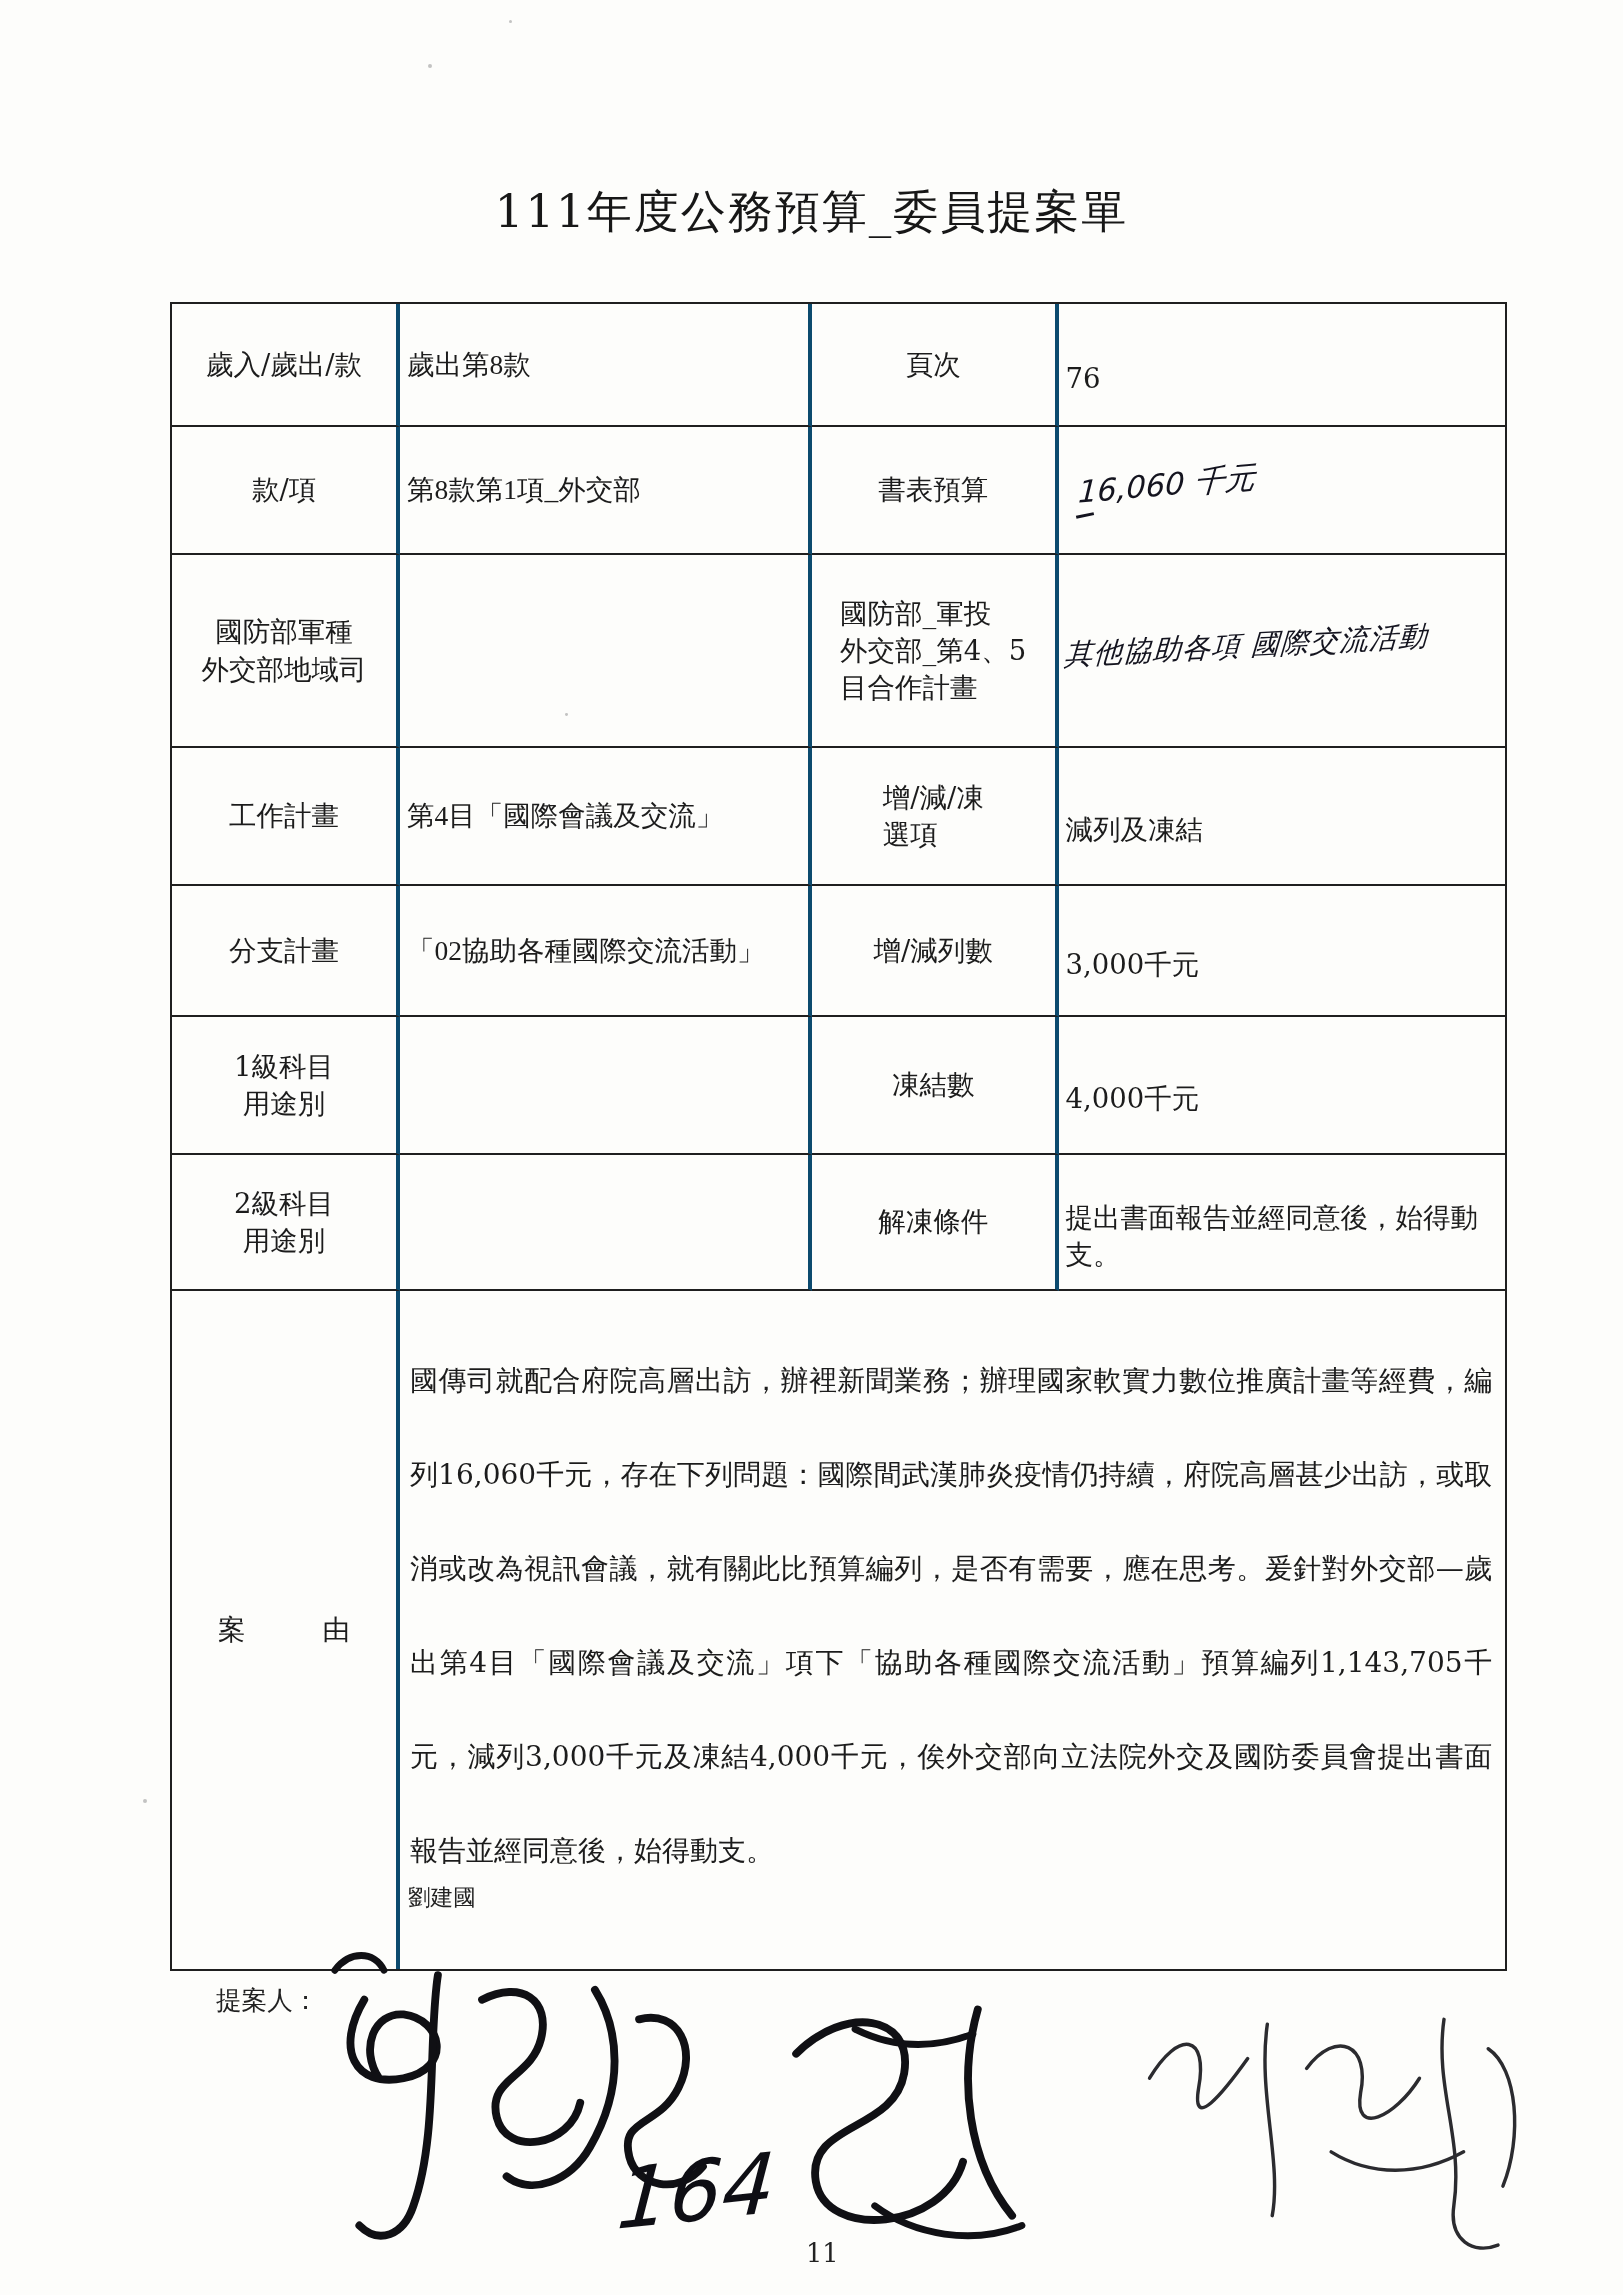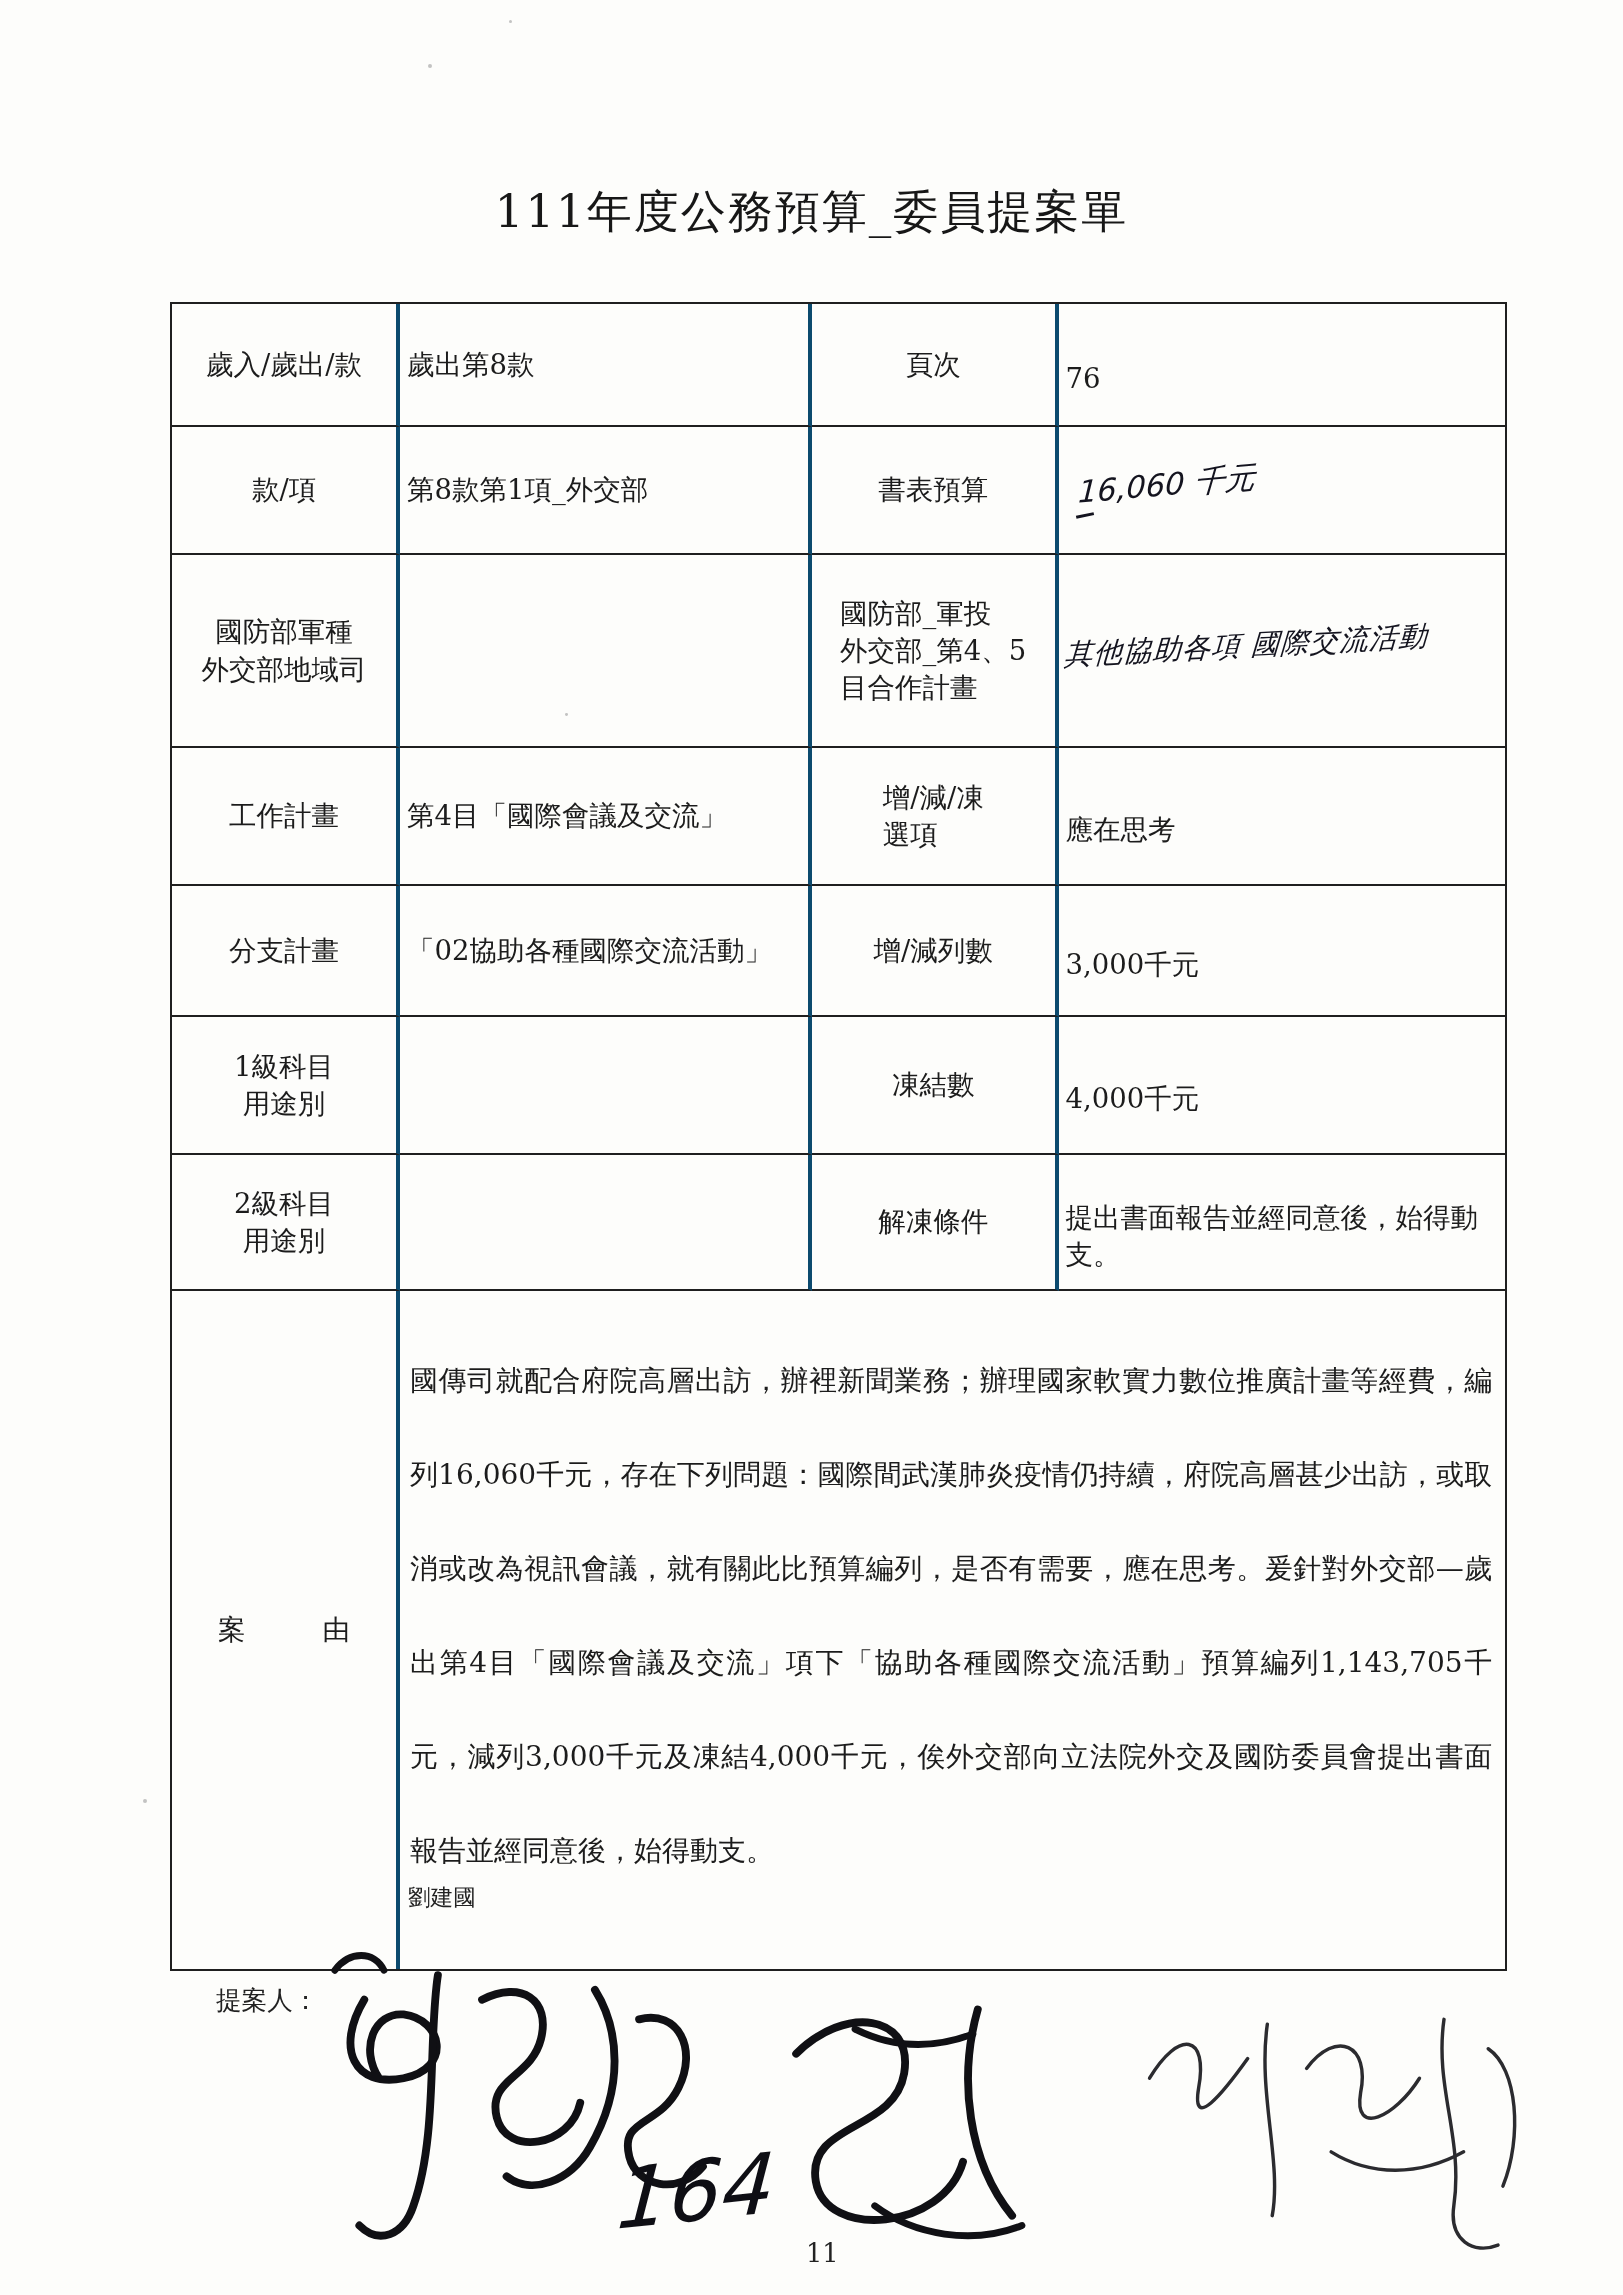--- a/index.html
+++ b/index.html
@@ -18,21 +18,21 @@
   }
   .tr{display:flex;width:100%;box-sizing:border-box;}
   .td{
     box-sizing:border-box;border-right:4px solid #0c4a6e;border-bottom:2px solid #1f1f1f;
     display:flex;align-items:center;font-size:27.5px;line-height:1.35;
     padding:3.9px 6.9px;position:relative;
   }
   .td:last-child{border-right:none;margin-top:28px;}
   .tr:last-child .td{border-bottom:none;}
   .c1{width:229px;justify-content:center;text-align:center;}
-  .c2{width:413px;justify-content:flex-start;text-align:center;}
+  .c2{width:413px;justify-content:flex-start;text-align:center;font-family:Liberation Serif, serif;}
   .c3{width:248px;justify-content:center;text-align:left;}
   .c4{width:448px;justify-content:flex-start;text-align:left;}
   .c-merged{width:1109px;justify-content:flex-start;align-items:flex-start;text-align:left;}
   .preline{white-space:pre-line;}
   .reason-text{
     font-size:28px;line-height:94px;padding:14.7px 12.8px 4.9px 9.8px;
     text-align:justify;
   }
   .caselabel{letter-spacing:0.9em;text-indent:0.9em;}
   .handwriting{
@@ -119,21 +119,21 @@
   <div class="tr" style="height:138px">
     <div class="td c1">
         <span>工作計畫</span>
       </div>
     <div class="td c2">
         <span>第4目「國際會議及交流」</span>
       </div>
     <div class="td c3 preline"><span class="preline">增/減/凍
 選項</span></div>
     <div class="td c4">
-        <span>應在思考</span>
+        <span>減列及凍結</span>
       </div>
   </div>
 
   <div class="tr" style="height:131px">
     <div class="td c1">
         <span>分支計畫</span>
       </div>
     <div class="td c2">
         <span>「02協助各種國際交流活動」</span>
       </div>

